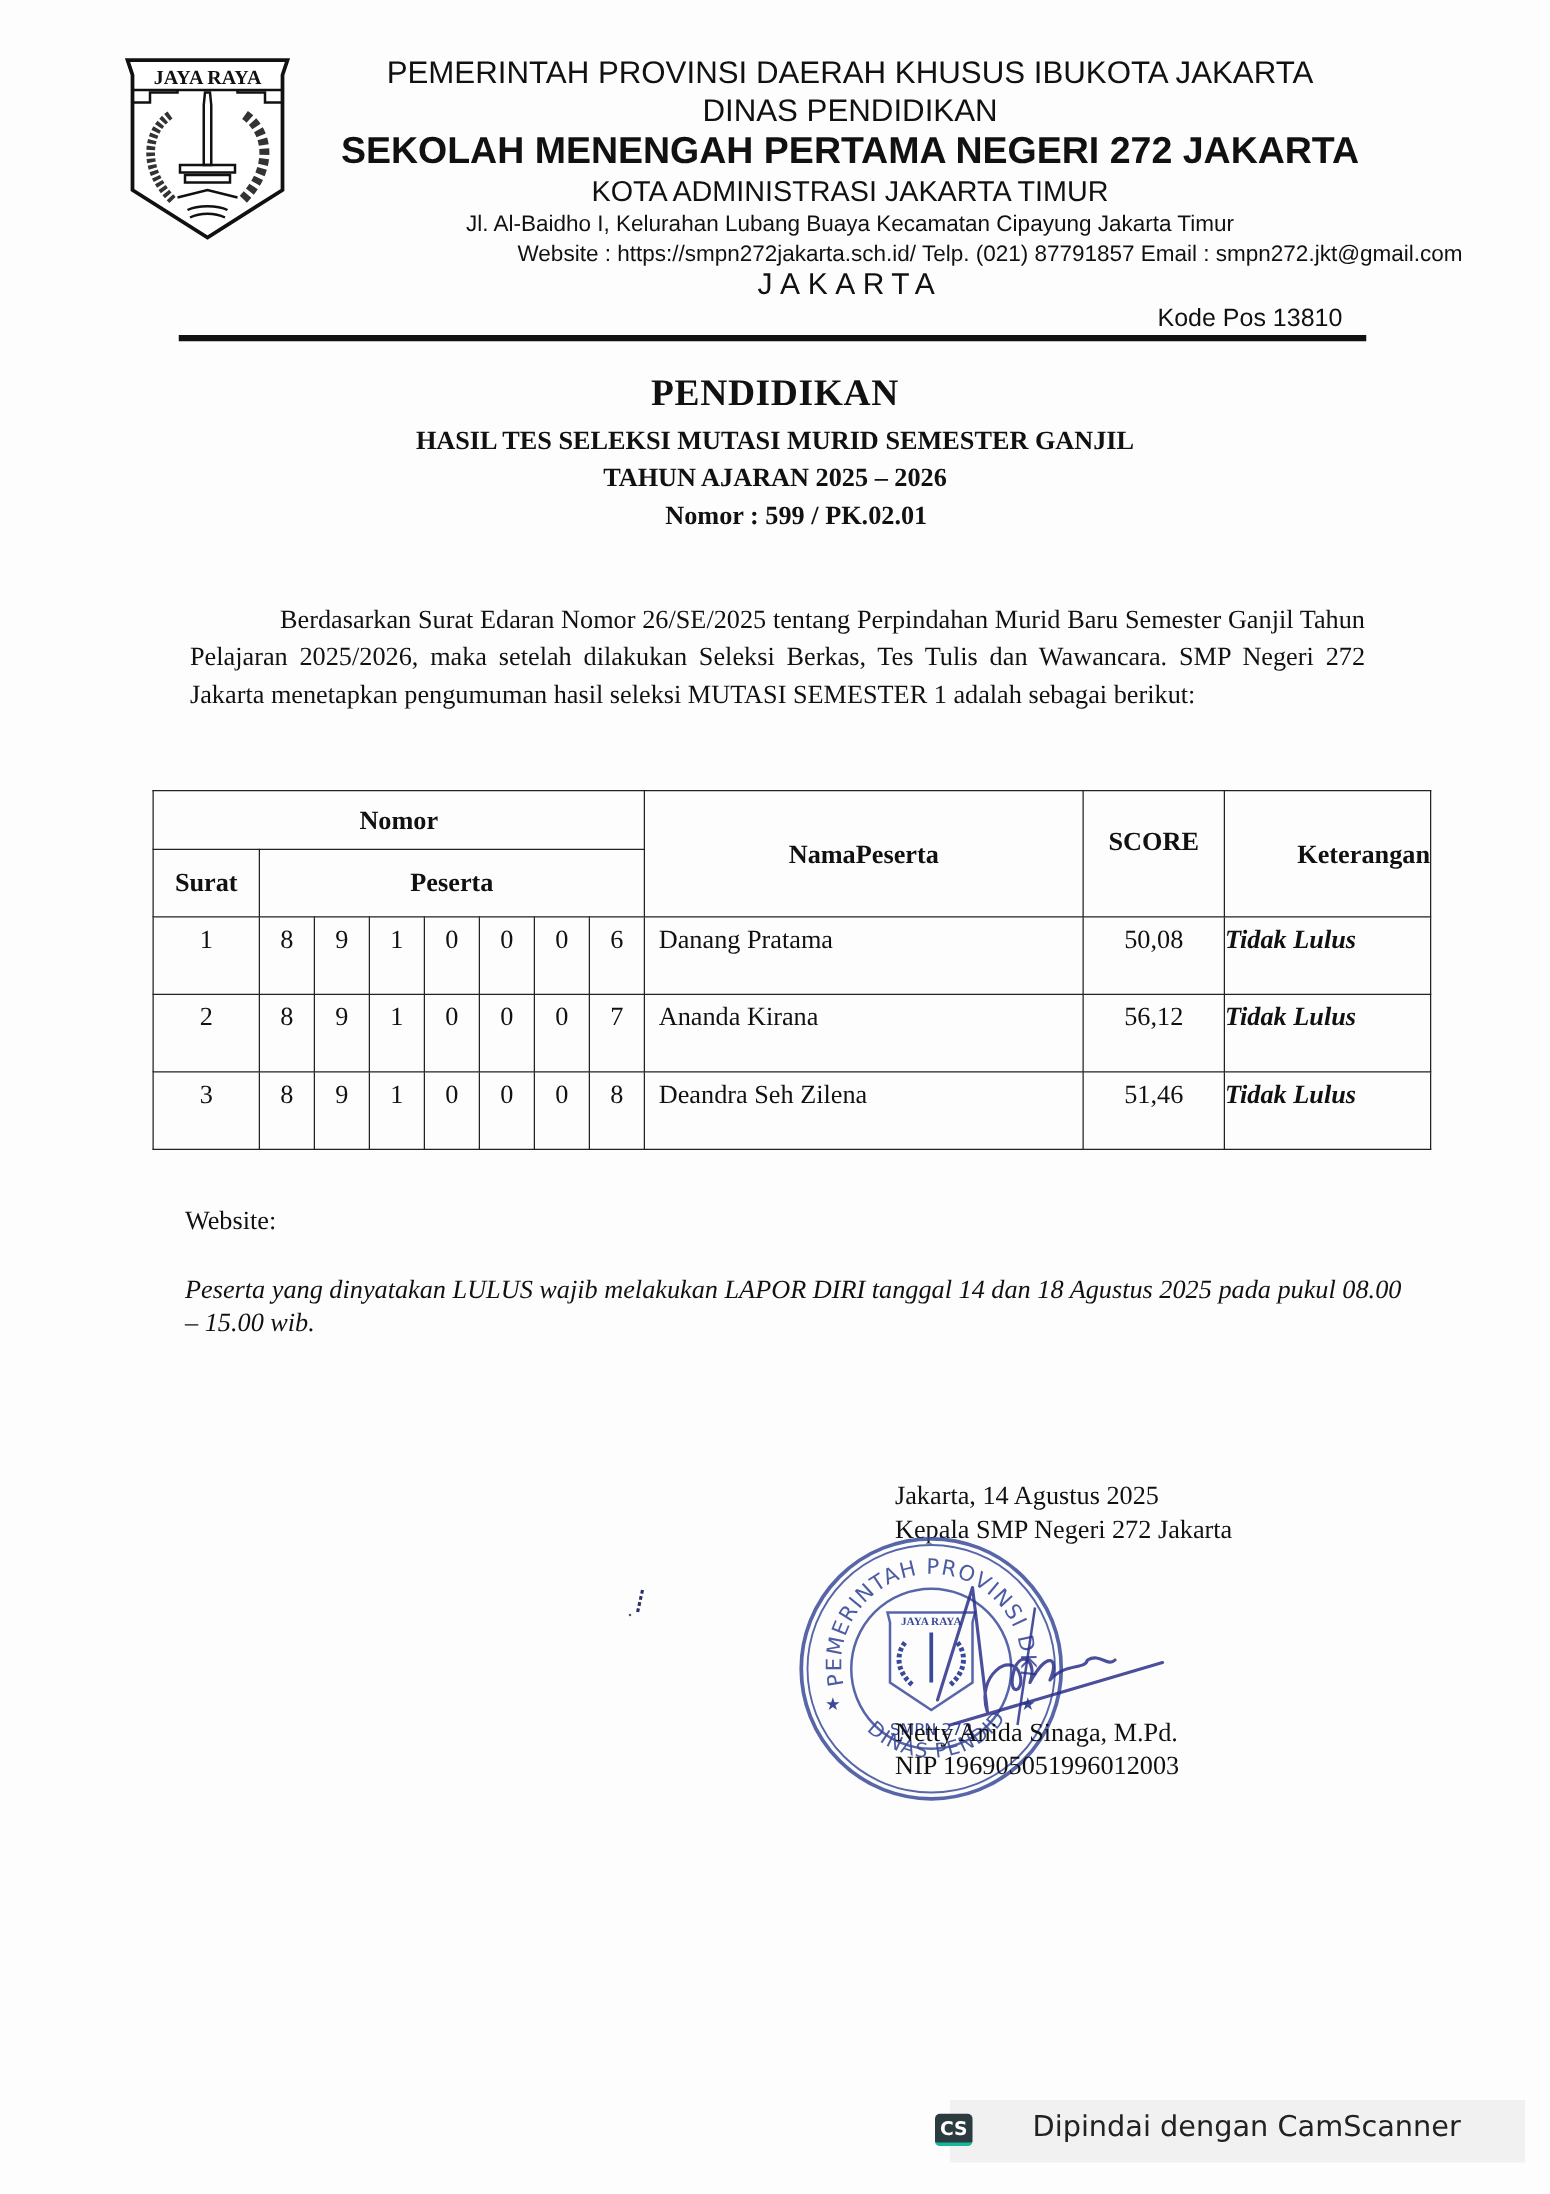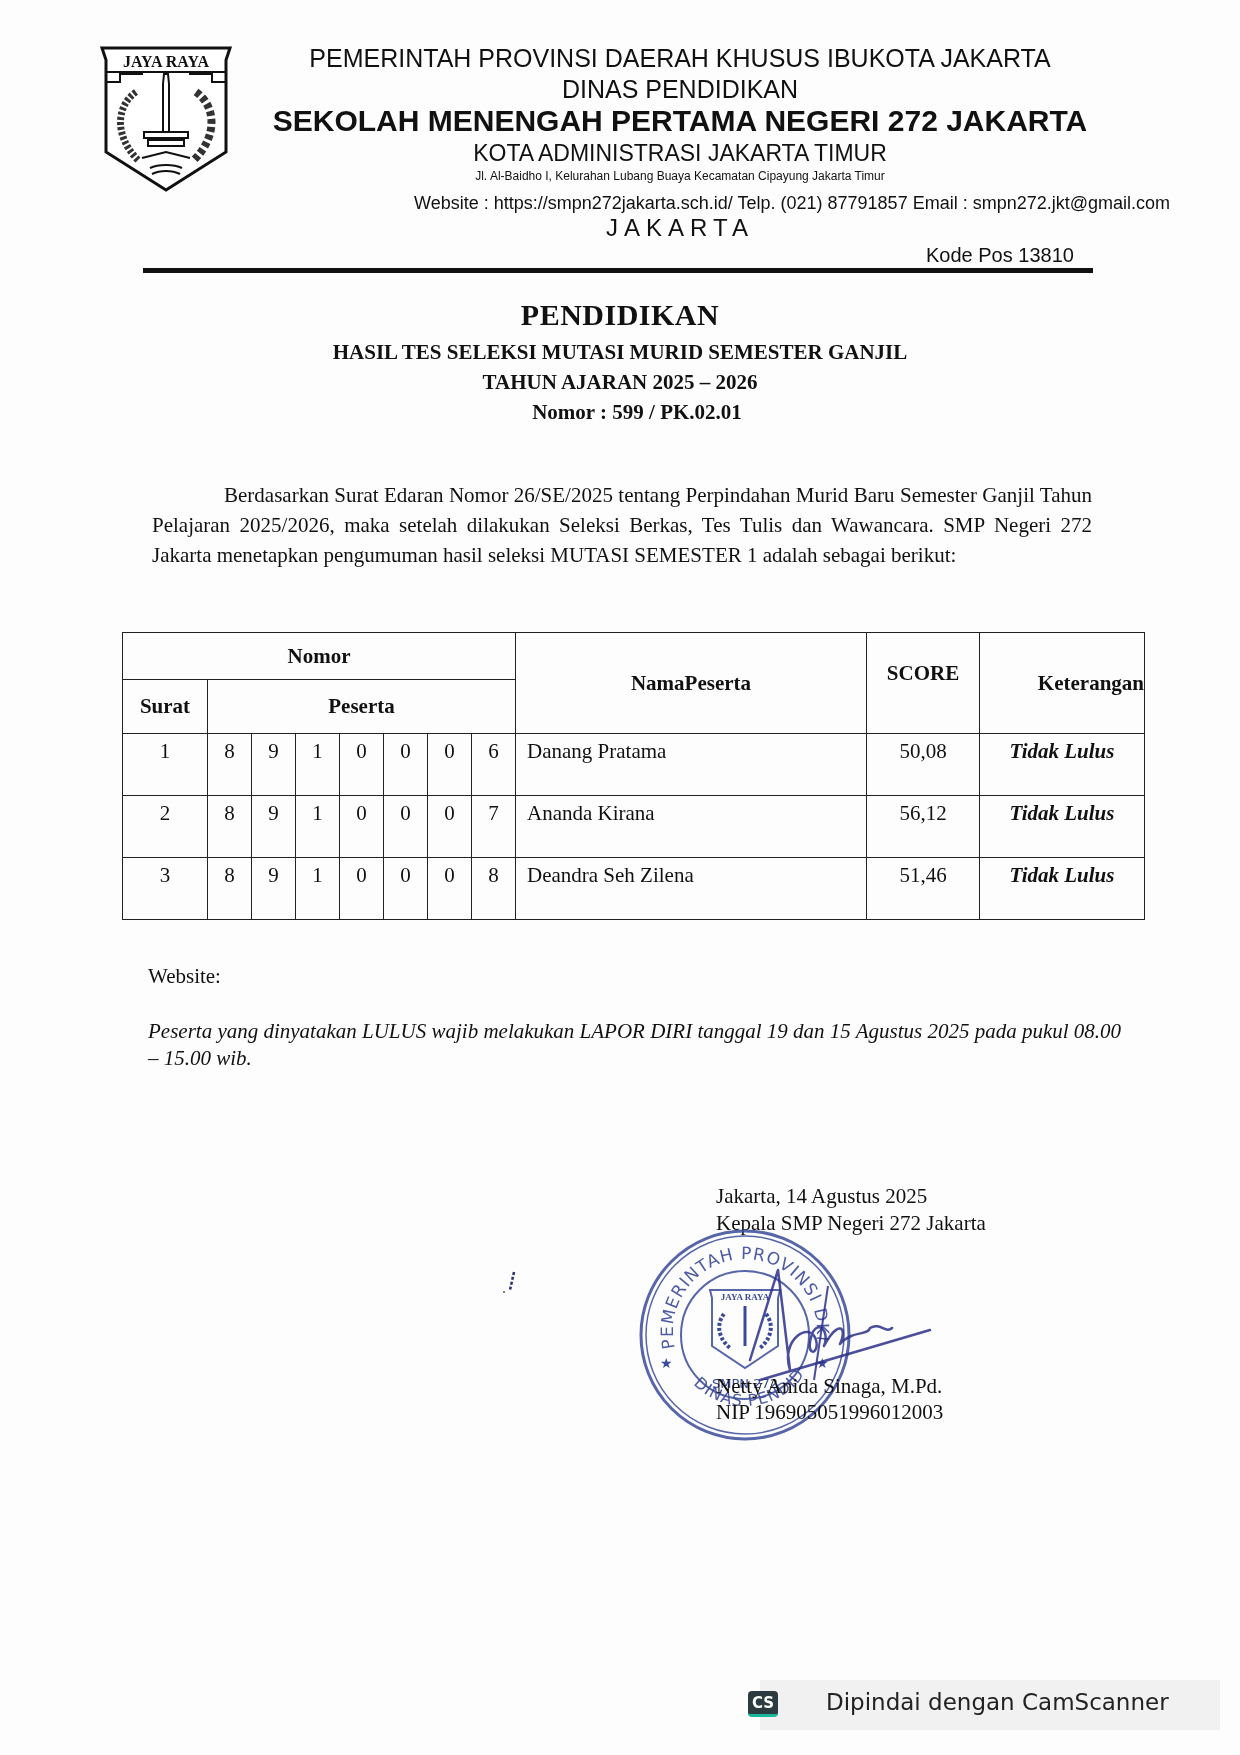--- a/index.html
+++ b/index.html
@@ -9,21 +9,21 @@
     font-family: "Liberation Serif", serif;
   }
   .abs { position: absolute; }
   
   .logo { left: 98px; top: 44px; width: 136px; height: 150px; }
   .kop { left: 230px; width: 900px; text-align: center; font-family: "Liberation Sans", sans-serif; color: #111; white-space: nowrap; }
   .kop-1 { top: 44px; font-size: 25px; }
   .kop-2 { top: 75px; font-size: 25px; }
   .kop-3 { top: 104px; font-size: 30px; font-weight: bold; }
   .kop-4 { top: 140px; font-size: 23px; }
-  .kop-5 { top: 169px; font-size: 12px; }
+  .kop-5 { top: 169px; font-size: 18px; }
   .kop-6 { top: 193px; font-size: 18px; left: 190px; width: 980px; text-align: right; }
   .kop-7 { top: 214px; font-size: 24px; letter-spacing: 6px; }
   .kodepos { top: 244px; left: 926px; font-family: "Liberation Sans", sans-serif; font-size: 20px; }
   .rule { left: 143px; top: 268px; width: 950px; height: 5px; background: #111; }
 
   
   .title { left: 0; width: 1240px; text-align: center; font-weight: bold; color: #111; }
   .t1 { top: 298px; font-size: 30px; letter-spacing: 0.5px; }
   .t2 { top: 340px; font-size: 21px; }
   .t3 { top: 370px; font-size: 21px; }
@@ -41,21 +41,21 @@
   .h-urut { text-align: center; width: 84px; }
   .h-peserta { text-align: center; }
   .h-nama { text-align: center; width: 350px; vertical-align: middle; }
   .h-score { text-align: center; width: 112px; vertical-align: top; padding-top: 28px !important; }
   .h-ket { text-align: right; vertical-align: middle; }
   table.res tr.data td { height: 56px; vertical-align: top; padding-top: 5px; }
   td.c-urut { text-align: center; }
   td.digit { text-align: center; width: 43px; }
   td.c-nama { text-align: left; padding-left: 11px !important; }
   td.c-score { text-align: center; }
-  td.c-ket { text-align: center; font-weight: bold; font-style: italic; }
+  td.c-ket { text-align: left; font-weight: bold; font-style: italic; }
 
   
   .catatan-label { left: 148px; top: 964px; font-size: 21px; }
   .catatan-text { left: 148px; top: 1018px; width: 980px; font-size: 21px; font-style: italic; line-height: 27px; }
 
   
   .sig { left: 716px; font-size: 21px; white-space: nowrap; }
   .sig-date { top: 1184px; }
   .sig-role { top: 1211px; }
   .sig-name { top: 1374px; }
@@ -160,21 +160,21 @@
     <td class="digit">0</td>
     <td class="digit">8</td>
     <td class="c-nama">Deandra Seh Zilena</td>
     <td class="c-score">51,46</td>
     <td class="c-ket">Tidak Lulus</td>
   </tr>
 </tbody>
   </table>
 
 <div class="abs catatan-label">Website:</div>
-<div class="abs catatan-text">Peserta yang dinyatakan LULUS wajib melakukan LAPOR DIRI tanggal 19 dan 15 Agustus 2025 pada pukul 08.00 – 15.00 wib.</div>
+<div class="abs catatan-text">Peserta yang dinyatakan LULUS wajib melakukan LAPOR DIRI tanggal 14 dan 18 Agustus 2025 pada pukul 08.00 – 15.00 wib.</div>
 
 <div class="abs mark">
   <svg width="20" height="26" viewBox="0 0 20 26">
       <path d="M14,2 L10,20" stroke="#2a2f6a" stroke-width="2.5" stroke-dasharray="3,2"></path>
       <circle cx="4" cy="22" r="1" fill="#556"></circle>
     </svg>
 </div>
 
 <div class="abs sig sig-date">Jakarta, 14 Agustus 2025</div>
 <div class="abs sig sig-role">Kepala SMP Negeri 272 Jakarta</div>

